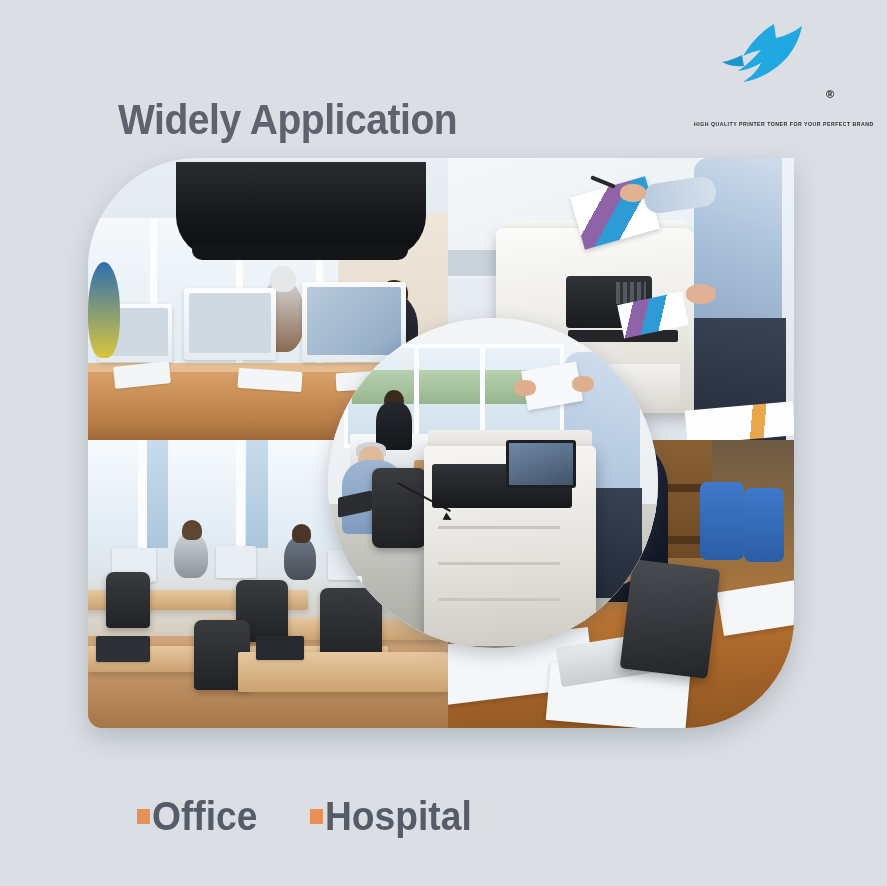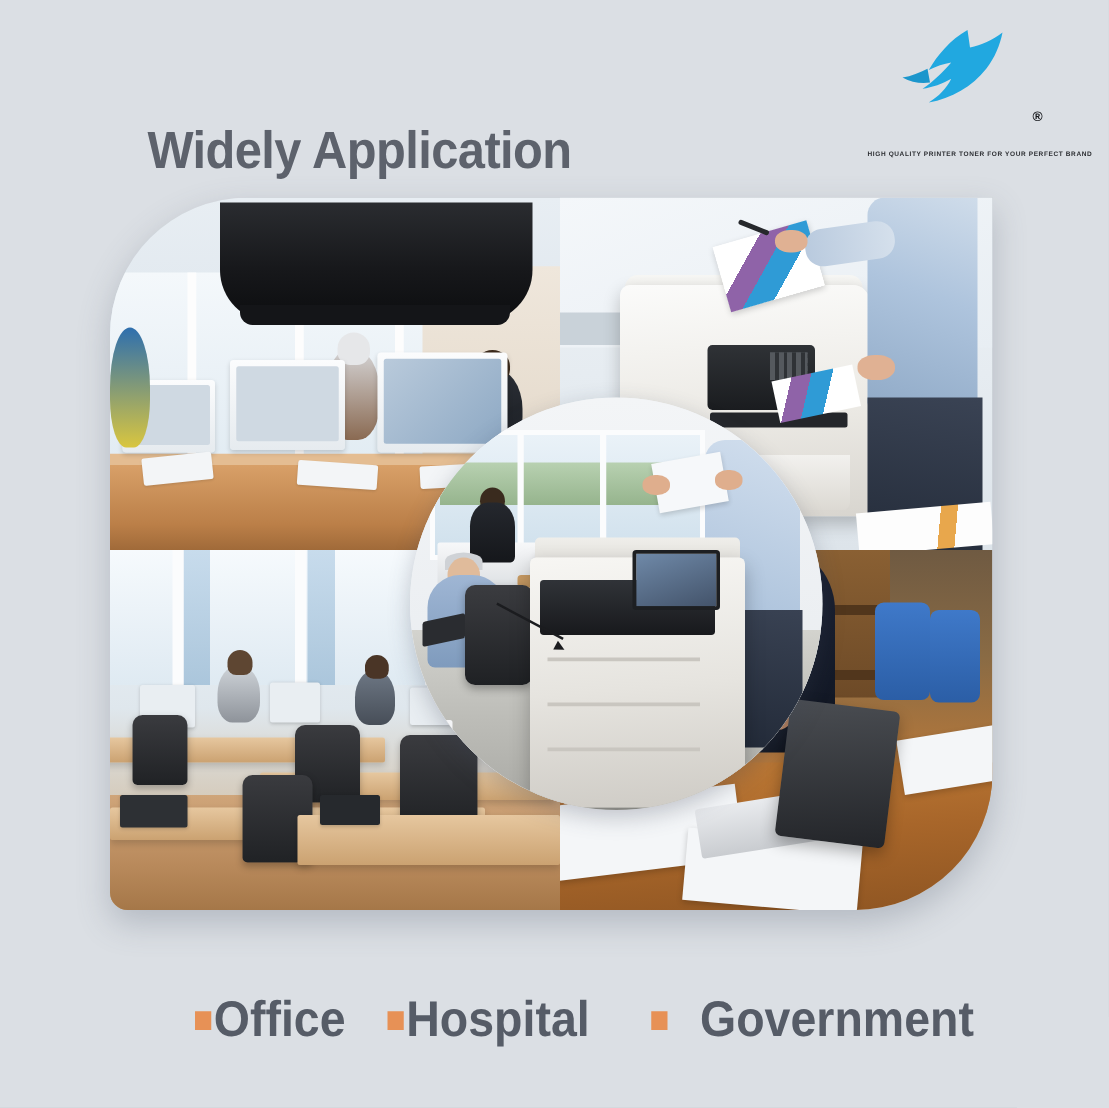--- a/index.html
+++ b/index.html
@@ -415,29 +415,25 @@
       <div class="ci-arrowhead"></div>
       <div class="ci-mug"></div>
     </div>
 
   </div>
 
   <div class="labels">
 
 
     <div class="lrow lrow2">
-      <div class="item" style="left:156px">
+      <div class="item" style="left:137px">
         <span class="bullet"></span>
         <span class="ltext gap-sm">Office</span>
       </div>
       <div class="item" style="left:310px">
         <span class="bullet"></span>
         <span class="ltext gap-sm">Hospital</span>
       </div>
-      <div class="item" style="left:521px">
-        <span class="bullet"></span>
-        <span class="ltext gap-lg">Government</span>
-      </div>
     </div>
 
   </div>
 
 </div>
 
 </body></html>

